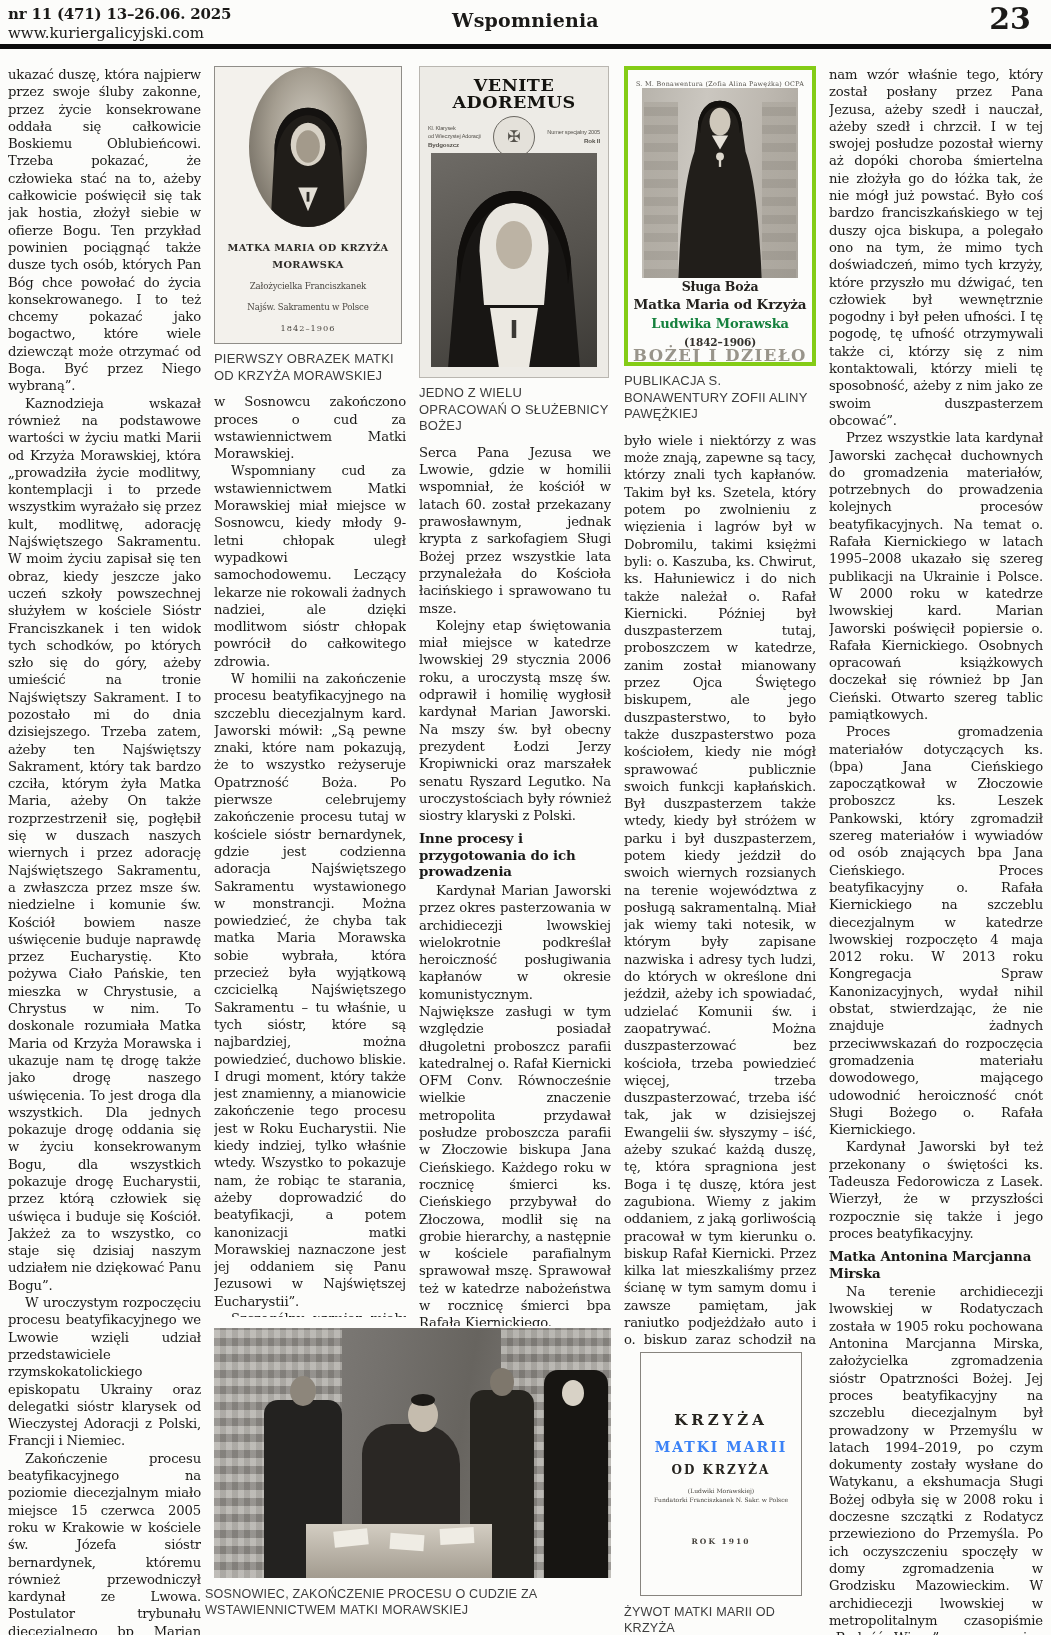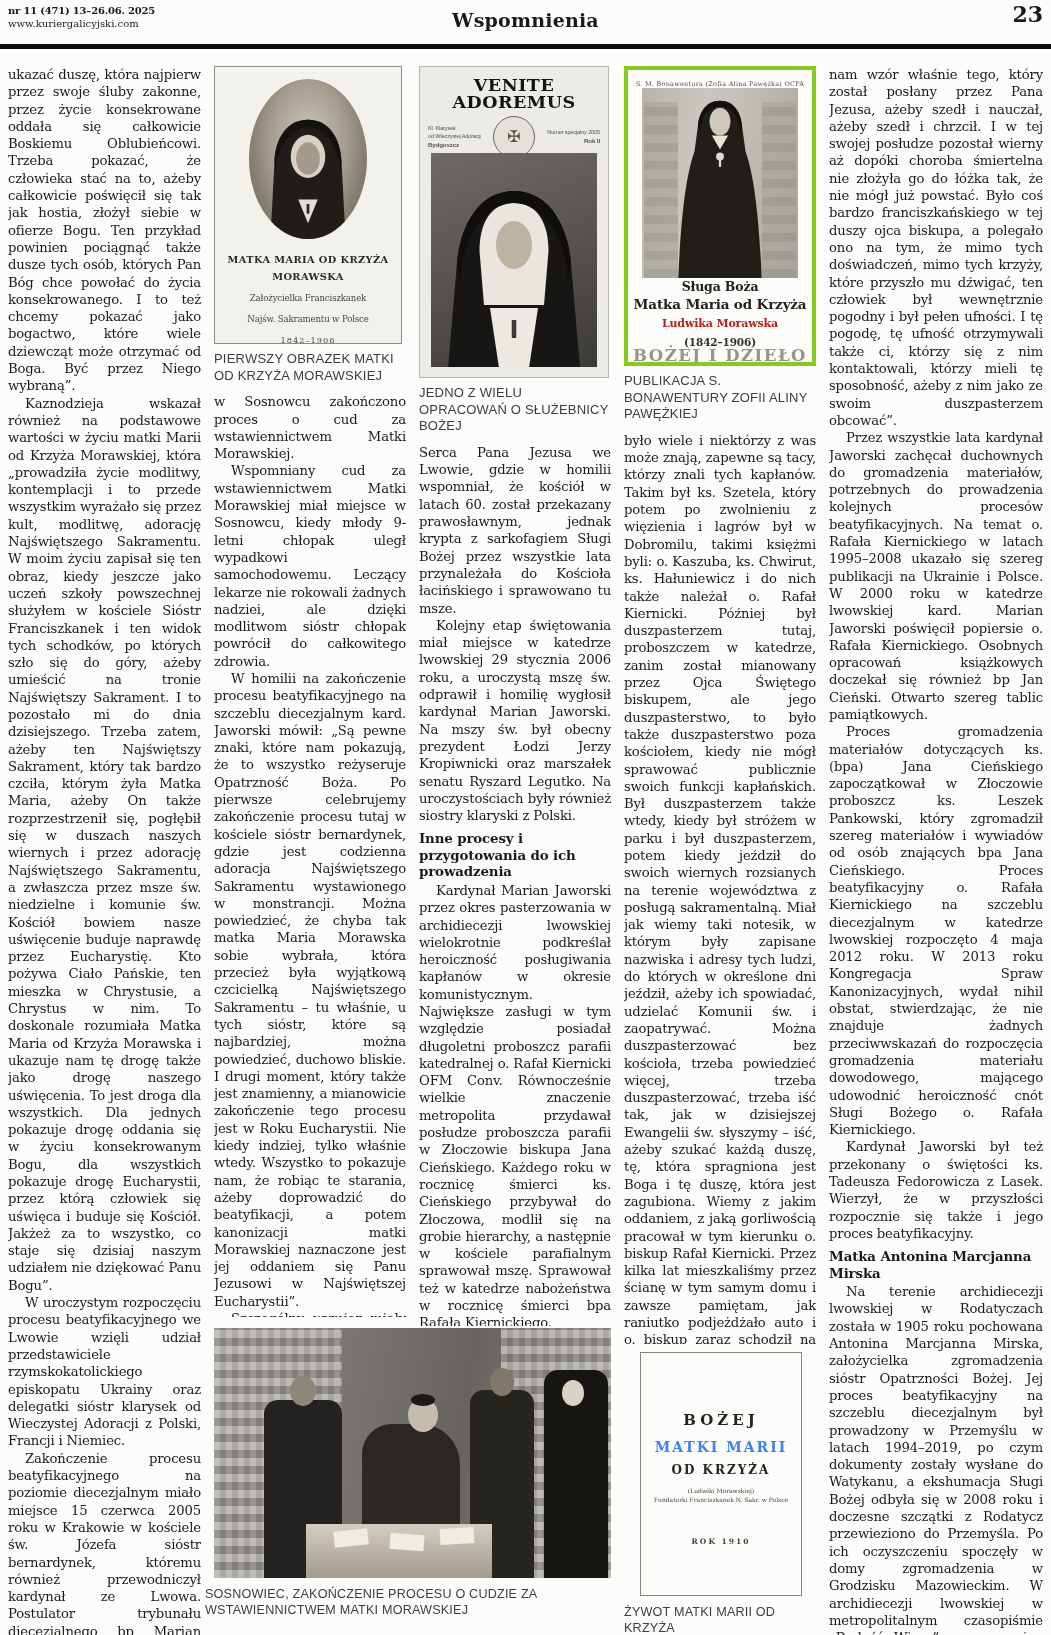--- a/index.html
+++ b/index.html
@@ -1,42 +1,42 @@
 <!DOCTYPE html>
 <html lang="pl"><head>
 <meta charset="utf-8">
 <style>
   html,body{margin:0;padding:0;background:#e9e9e7;}
   .page{position:relative;width:1051px;height:1635px;background:#fcfcfa;overflow:hidden;
         font-family:"DejaVu Serif",serif;color:#1b1a18;}
   
-  .masthead{position:absolute;left:8px;top:5px;font-size:10px;line-height:1.25;}
+  .masthead{position:absolute;left:8px;top:5px;font-size:15px;line-height:1.25;}
   .masthead .issue{font-weight:700;letter-spacing:-0.2px;}
   .masthead .site{font-weight:400;}
   .section-title{position:absolute;left:0;right:0;top:9px;text-align:center;
                  font-size:19px;font-weight:700;letter-spacing:0.2px;}
-  .page-num{position:absolute;right:8px;top:1px;font-size:22px;font-weight:700;}
+  .page-num{position:absolute;right:20px;top:1px;font-size:30px;font-weight:700;}
   .top-rule{position:absolute;left:0;top:44px;width:1051px;height:5px;background:#0c0c0c;}
   
   .col{position:absolute;top:66px;text-align:justify;font-size:13.2px;line-height:17.3px;
        letter-spacing:-0.15px;height:1569px;overflow:hidden;}
   .c1{left:8px;width:193px;}
   .c2{left:214px;width:192px;height:1260px;}
   .c3{left:419px;width:192px;height:1260px;}
   .c4{left:624px;width:192px;height:1280px;}
   .c5{left:829px;width:214px;}
   .col p{margin:0;}
   .col p.ind{text-indent:17px;}
   .subhead{font-weight:700;text-align:left;margin:6px 0 2px 0;font-size:13.4px;line-height:16.5px;}
   .coltext{overflow:hidden;}
   .caption{font-family:"Liberation Sans",sans-serif;font-size:13px;line-height:1.28;
            color:#3d3d3d;letter-spacing:0.2px;text-align:left;text-indent:0;margin:7px 0 9px 0;}
   
   .holy-card{width:188px;height:278px;background:#f3f1ec;border:1px solid #8f8d88;
-             box-sizing:border-box;text-align:center;padding-top:12px;}
+             box-sizing:border-box;text-align:center;}
   .oval{width:118px;height:160px;margin:0 auto;border-radius:50%;overflow:hidden;position:relative;
         background:radial-gradient(ellipse at 50% 40%,#cfcabf 0%,#a49d90 45%,#7c766b 75%,#f3f1ec 99%);}
   .oval svg{position:absolute;left:50%;bottom:-4px;transform:translateX(-50%);}
   .hc-title{font-size:9.8px;font-weight:700;letter-spacing:0.4px;margin-top:12px;color:#2c2a26;}
   .hc-sub{font-size:8.6px;color:#4a4741;margin-top:4px;}
   .hc-years{font-size:8.2px;color:#4a4741;margin-top:4px;letter-spacing:1px;}
   
   .venite{width:190px;height:312px;background:#edebe6;border:1px solid #b9b6b0;box-sizing:border-box;
           position:relative;overflow:hidden;}
   .vn-title{text-align:center;font-size:17.5px;font-weight:700;letter-spacing:0.5px;margin-top:10px;color:#14130f;}
@@ -53,21 +53,21 @@
          box-sizing:border-box;border:4px solid #84cc16;position:relative;overflow:hidden;text-align:center;}
   .sl-top{font-size:6.4px;color:#514e48;letter-spacing:0.3px;padding-top:6px;}
   .sl-photo{position:absolute;left:14px;right:14px;top:18px;height:190px;overflow:hidden;
             background:linear-gradient(100deg,#b7b3ab 0%,#cbc7c0 35%,#beb9b1 65%,#a9a49c 100%);}
   .sl-photo:before,.sl-photo:after{content:"";position:absolute;top:14px;bottom:0;width:34px;
             background:repeating-linear-gradient(0deg,#9a958c 0 9px,#aba69d 9px 18px);opacity:.7;}
   .sl-photo:before{left:2px;} .sl-photo:after{right:2px;}
   .sl-photo svg{position:absolute;left:50%;bottom:-4px;transform:translateX(-50%);}
   .sl-l1{position:absolute;left:0;right:0;top:208px;font-size:12.5px;font-weight:700;color:#23211d;}
   .sl-l2{position:absolute;left:0;right:0;top:226px;font-size:13.5px;font-weight:700;color:#23211d;}
-  .sl-l3{position:absolute;left:0;right:0;top:245px;font-size:11px;font-weight:700;color:#b91c1c;}
+  .sl-l3{position:absolute;left:0;right:0;top:245px;font-size:13px;font-weight:700;color:#15803d;}
   .sl-l4{position:absolute;left:0;right:0;top:264px;font-size:10.5px;font-weight:700;color:#33312c;}
   .sl-l5{position:absolute;left:0;right:0;top:277px;font-size:16.5px;font-weight:700;
          letter-spacing:1.5px;color:#98948a;}
   
   .ceremony{position:absolute;left:214px;top:1328px;width:397px;height:250px;overflow:hidden;
             background:linear-gradient(100deg,#8b8884 0%,#74716d 40%,#67645f 60%,#8f8c88 100%);}
   .glass{position:absolute;top:0;bottom:0;width:128px;
          background:repeating-linear-gradient(0deg,rgba(220,218,212,.55) 0 8px,rgba(150,147,142,.5) 8px 16px),
                     repeating-linear-gradient(90deg,rgba(255,255,255,.18) 0 6px,rgba(40,38,35,.22) 6px 12px);}
   .glass.gl{left:0;} .glass.gr{right:0;width:110px;}
@@ -217,21 +217,21 @@
     <div class="fig" style="left:330px;top:42px;width:64px;height:208px;background:#171512;"></div>
     <div class="head" style="left:348px;top:52px;width:22px;height:26px;background:#d8d2c6;"></div>
     <div class="table"></div>
     <div class="paper" style="left:120px;top:202px;transform:rotate(-6deg);"></div>
     <div class="paper" style="left:176px;top:206px;transform:rotate(4deg);"></div>
     <div class="paper" style="left:226px;top:200px;transform:rotate(-3deg);"></div>
   </div>
   <div class="cap-abs" style="left:205px;top:1586px;width:430px;">SOSNOWIEC, ZAKOŃCZENIE PROCESU O CUDZIE ZA WSTAWIENNICTWEM MATKI MORAWSKIEJ</div>
 
   <div class="zywot">
-    <div class="zy-l1">BOŻEJ</div>
+    <div class="zy-l1">KRZYŻA</div>
     <div class="zy-l2">MATKI MARII</div>
     <div class="zy-l3">OD KRZYŻA</div>
     <div class="zy-s">(Ludwiki Morawskiej)</div>
     <div class="zy-s" style="margin-top:2px;">Fundatorki Franciszkanek N. Sakr. w Polsce</div>
     <div class="zy-b">ROK 1910</div>
   </div>
   <div class="cap-abs" style="left:624px;top:1604px;width:200px;">ŻYWOT MATKI MARII OD KRZYŻA</div>
 
 </div>
 

